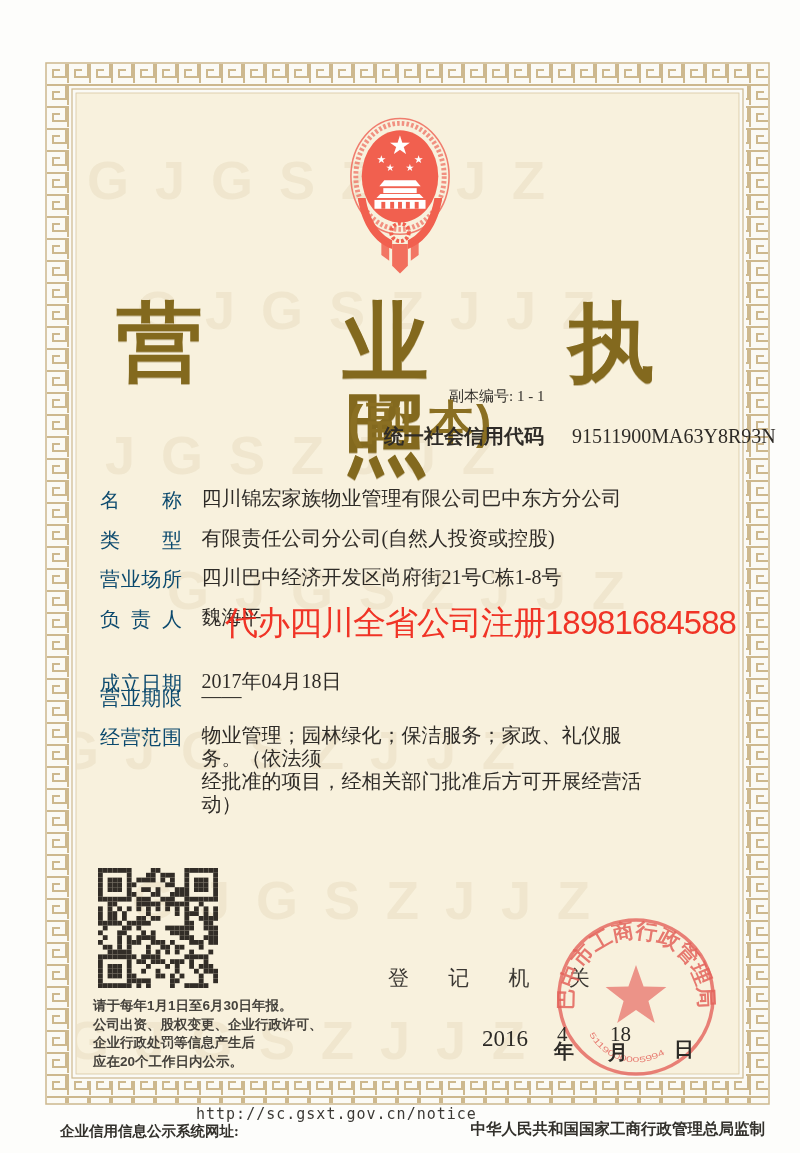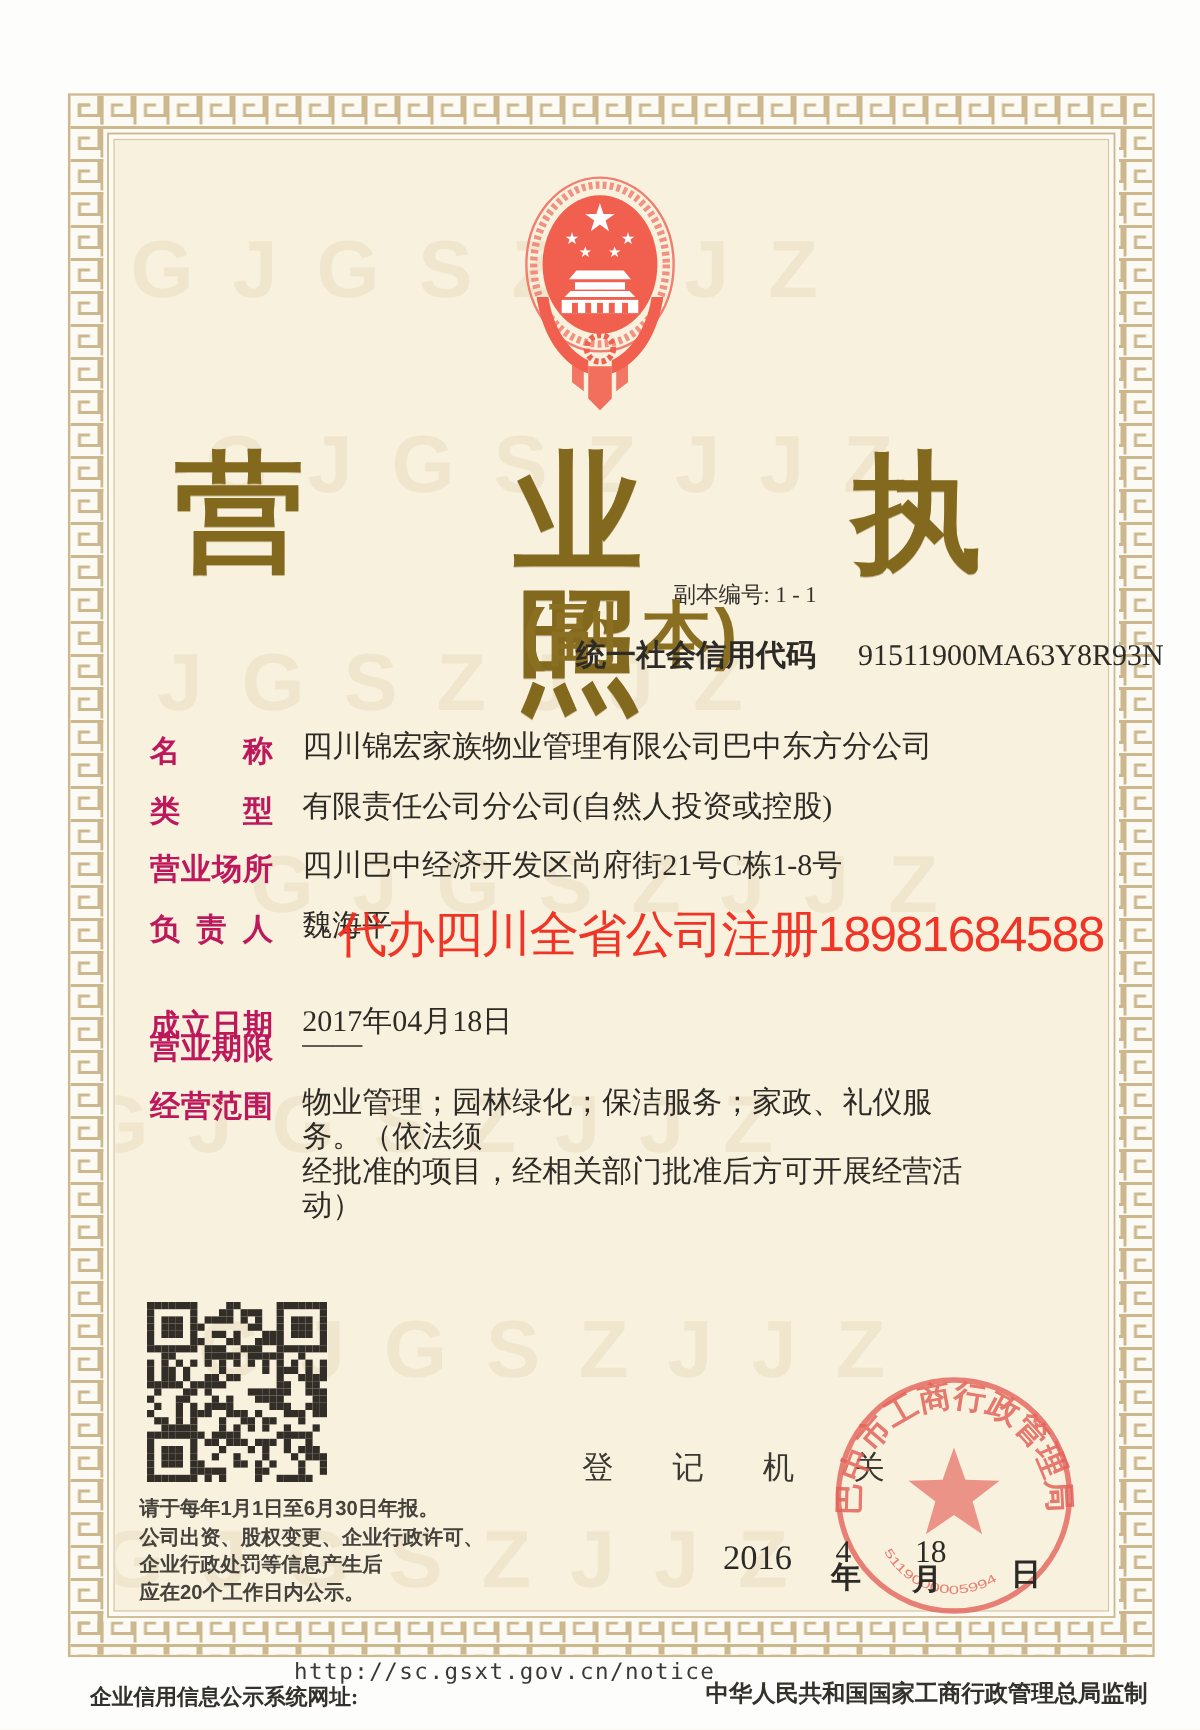--- a/index.html
+++ b/index.html
@@ -21,21 +21,21 @@
   .copy-number{position:absolute;left:449px;top:387px;font-size:15px;color:#33302b;
     font-family:"Liberation Serif",serif;}
   .copy-label{position:absolute;left:348px;top:392px;font-size:46px;font-weight:800;color:#8a6f22;
     letter-spacing:2px;font-family:"Liberation Sans",sans-serif;z-index:1;}
   .credit-line{position:absolute;left:384px;top:423px;z-index:2;white-space:nowrap;}
   .credit-label{font-size:20px;font-weight:700;color:#2e2b27;}
   .credit-value{font-size:20px;color:#2e2b27;font-family:"Liberation Serif",serif;margin-left:28px;}
 
   
   .field-row{position:absolute;left:100px;width:560px;}
-  .field-label{display:inline-block;width:82px;font-size:20px;font-weight:700;color:#be185d;
+  .field-label{display:inline-block;width:82px;font-size:20px;font-weight:400;color:#0c4a6e;
     text-align:justify;text-align-last:justify;vertical-align:top;}
   .field-value{display:inline-block;margin-left:15px;font-size:20px;color:#2e2b27;width:450px;
     font-family:"Liberation Serif",serif;white-space:pre-line;line-height:23px;vertical-align:top;}
 
   .ad-watermark{position:absolute;left:196px;top:601px;font-size:33px;font-weight:500;
     color:#f02a1d;letter-spacing:-1px;z-index:5;white-space:nowrap;opacity:.95;
     font-family:"Liberation Sans",sans-serif;margin-left:29px;}
 
   
   .qr{position:absolute;left:98px;top:868px;width:120px;height:120px;}

